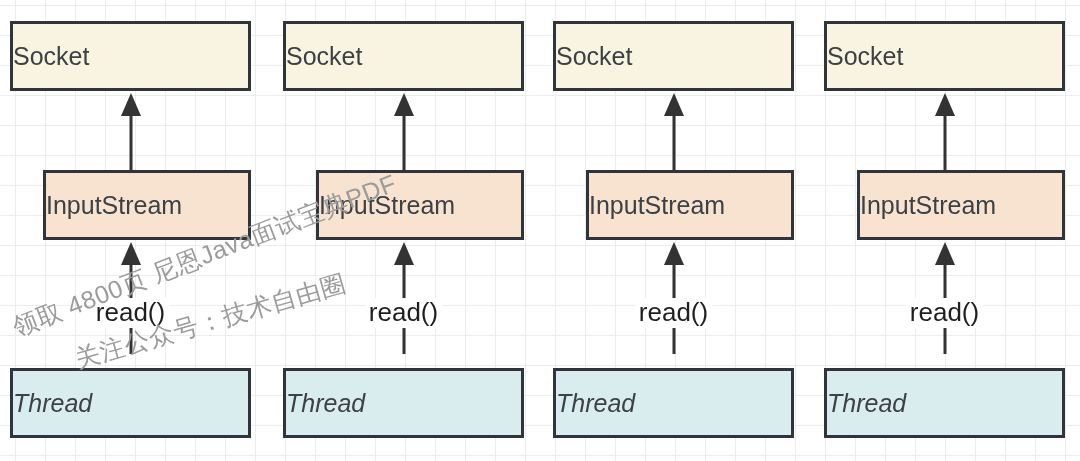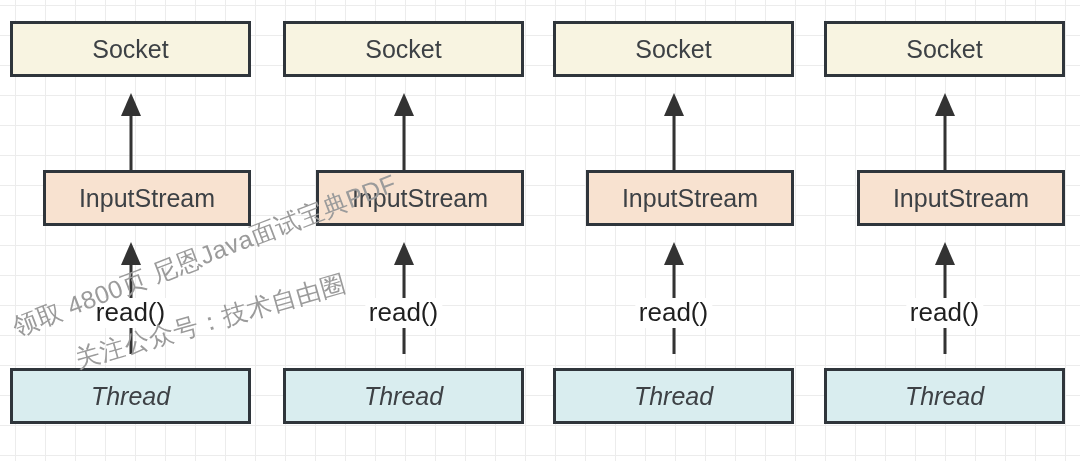--- a/index.html
+++ b/index.html
@@ -27,25 +27,24 @@
   }
   .col-0 { left: 10px; }
   .col-1 { left: 283px; }
   .col-2 { left: 553px; }
   .col-3 { left: 824px; }
 
   .node {
     position: absolute;
     left: 0;
     right: 0;
-    height: 56px;
+    height: 70px;
     border: 3px solid #2f353b;
     display: flex;
     align-items: center;
-    justify-content: center;
     font-size: 25px;
     color: #3d4145;
     z-index: 1;
   }
   .node-socket      { top: 21px;  background: #f8f4e1; }
   .node-inputstream { top: 170px; background: #f8e2d0; margin-left: 33px; }
   .node-thread      { top: 368px; background: #d9edef; font-style: italic; }
 
   .arrow {
     position: absolute;

